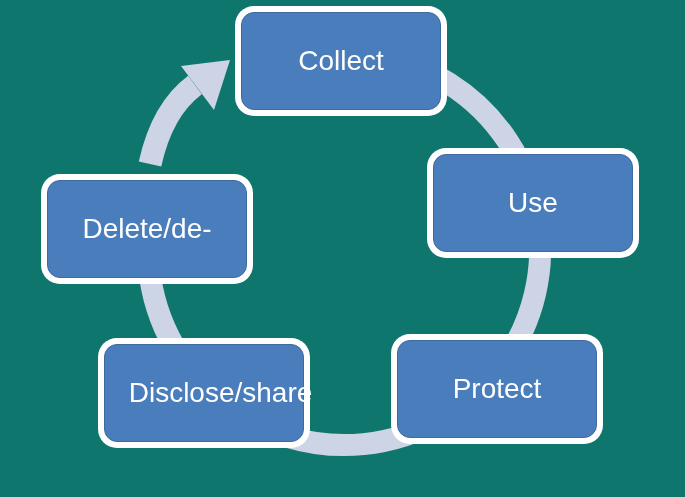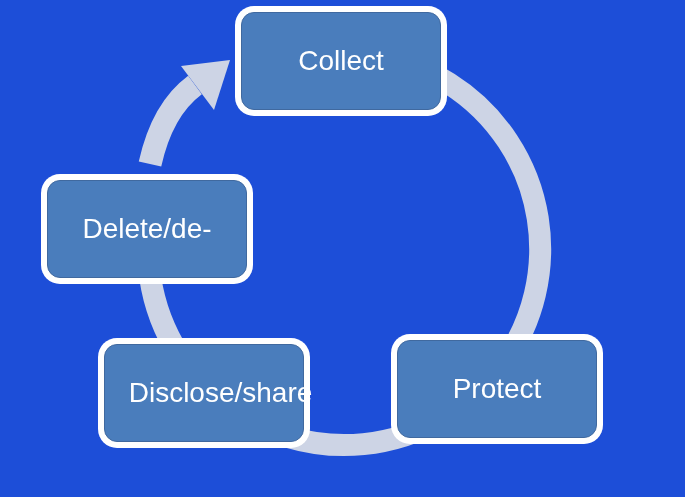--- a/index.html
+++ b/index.html
@@ -5,21 +5,21 @@
   html, body {
     margin: 0;
     padding: 0;
     background: #ffffff;
     font-family: "Liberation Sans", sans-serif;
   }
   .canvas {
     position: relative;
     width: 685px;
     height: 497px;
-    background: #1d4ed8;
+    background: #0f766e;
     overflow: hidden;
   }
   .ring-svg {
     position: absolute;
     left: 0;
     top: 0;
     z-index: 1;
   }
   .node {
     position: absolute;
@@ -58,20 +58,24 @@
 
     <path d="M 150 164 C 158 128, 172 102, 195 85" fill="none" stroke="#cdd4e5" stroke-width="23" stroke-linecap="butt"></path>
     <polygon points="230,60 181,66 214,110" fill="#cdd4e5"></polygon>
   </svg>
 
   <div class="node node-collect">
     <span class="line">Collect</span>
     <span class="line"></span>
   </div>
 
+  <div class="node node-use">
+    <span class="line">Use</span>
+    <span class="line"></span>
+  </div>
 
   <div class="node node-protect">
     <span class="line">Protect</span>
     <span class="line"></span>
   </div>
 
   <div class="node node-disclose">
     <span class="line">Disclose/share</span>
     <span class="line"></span>
   </div>

